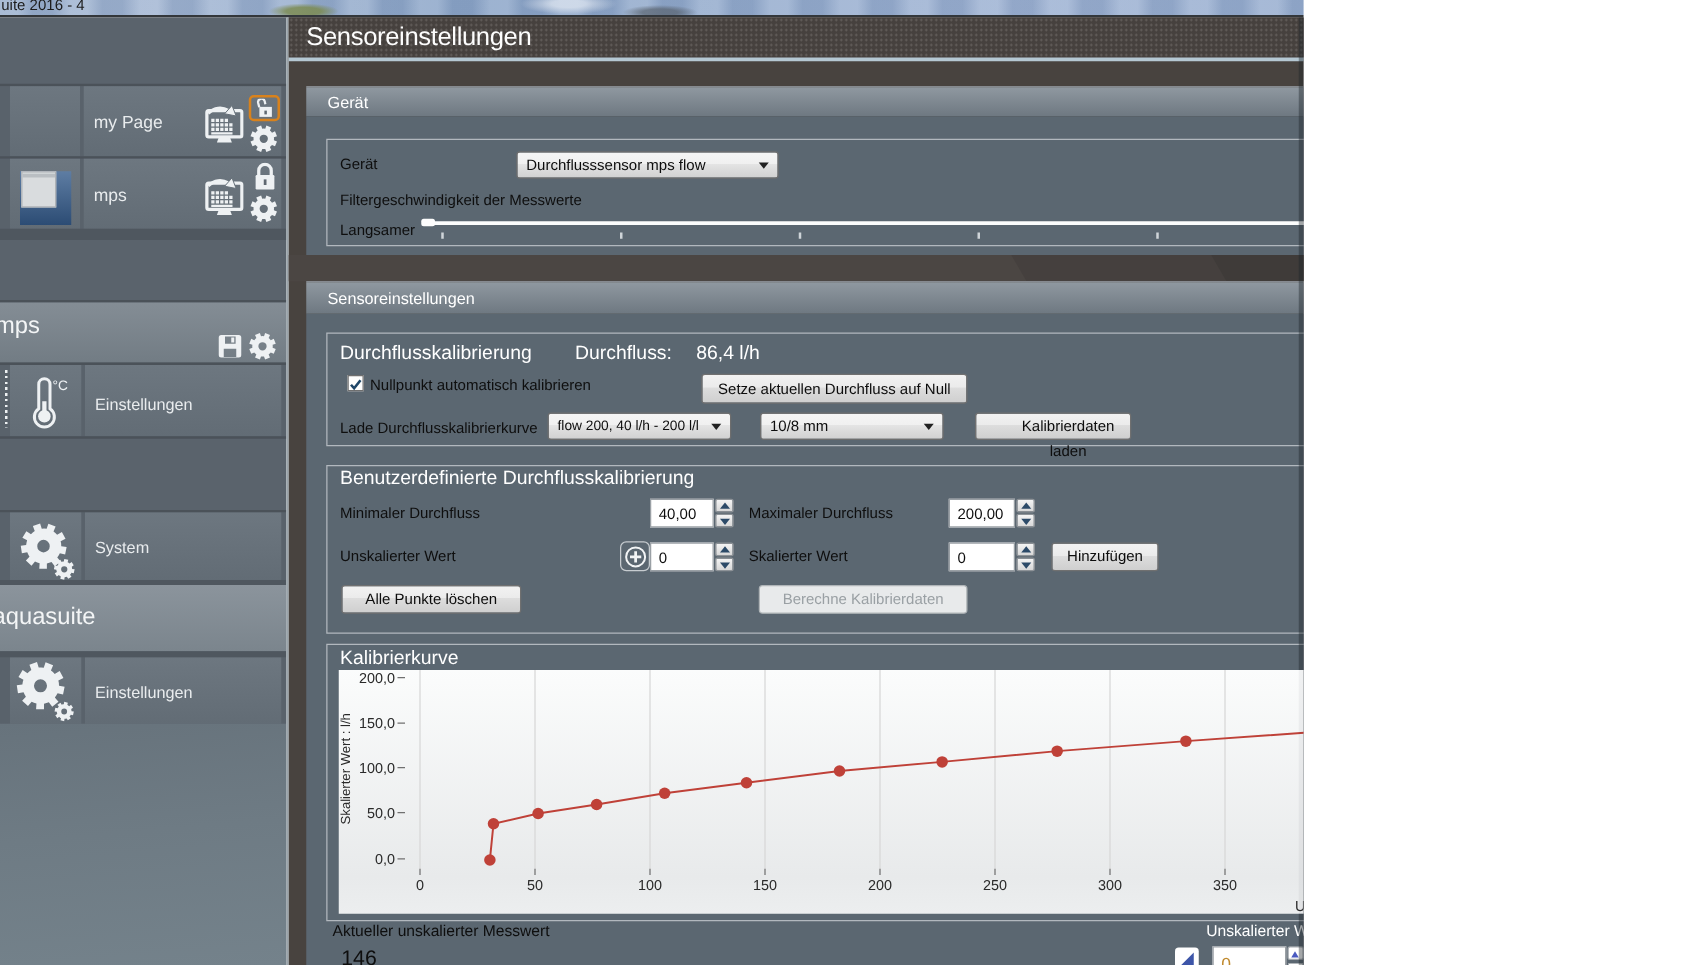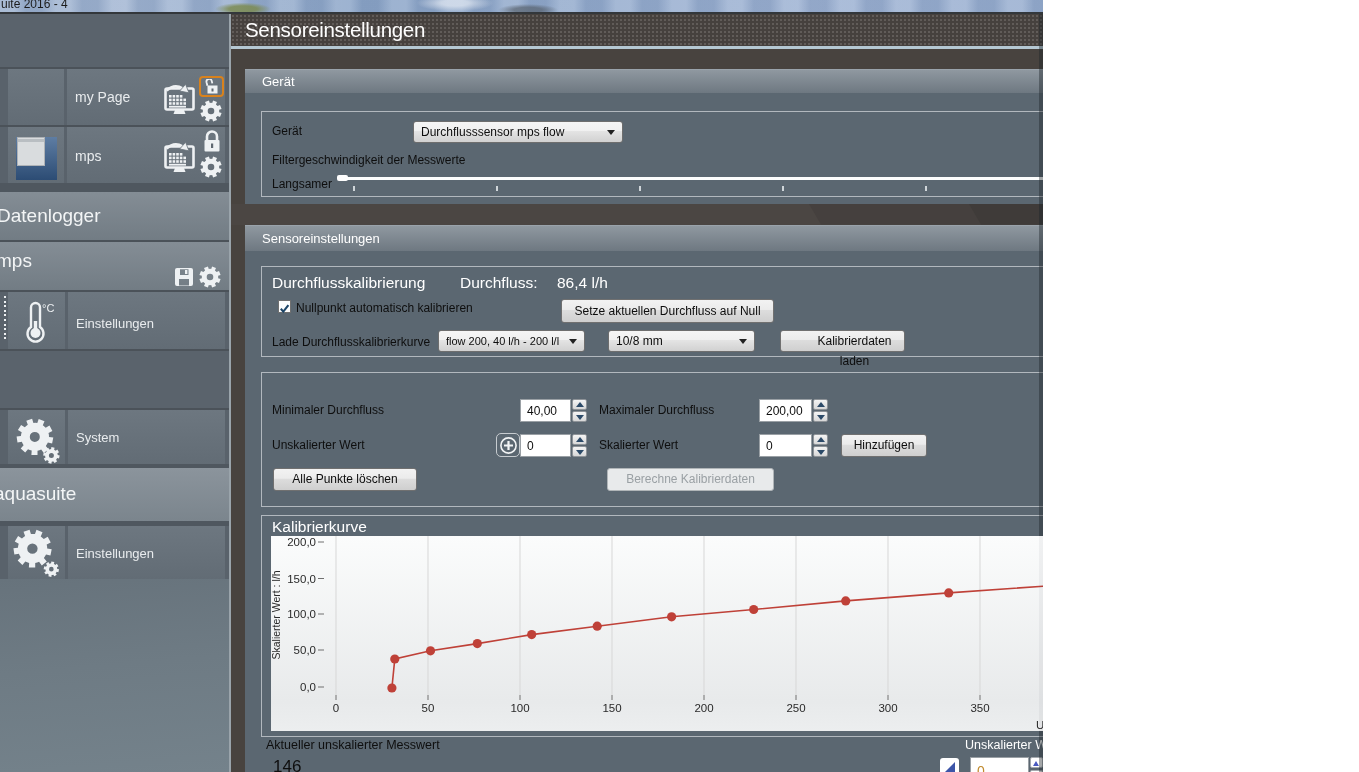--- a/index.html
+++ b/index.html
@@ -144,23 +144,20 @@
         <path d="M5 10 L5 6.5 A5 5 0 0 1 15 6.5 L15 10" fill="none" stroke="#eef1f3" stroke-width="2.6"></path>
         <rect x="2.5" y="10" width="15" height="11.5" rx="1" fill="#eef1f3"></rect>
         <rect x="9" y="13.5" width="2.2" height="4.5" fill="#5f6871"></rect>
       </svg>
       <svg class="abs" style="left:200px;top:29px;" width="22" height="22" viewBox="0 0 22 22">
         <path d="M19.1 12.2 L21.6 13.1 L20.0 17.0 L17.6 15.9 L16.8 16.8 L15.9 17.6 L17.0 20.0 L13.1 21.6 L12.2 19.1 L11.0 19.2 L9.8 19.1 L8.9 21.6 L5.0 20.0 L6.1 17.6 L5.2 16.8 L4.4 15.9 L2.0 17.0 L0.4 13.1 L2.9 12.2 L2.8 11.0 L2.9 9.8 L0.4 8.9 L2.0 5.0 L4.4 6.1 L5.2 5.2 L6.1 4.4 L5.0 2.0 L8.9 0.4 L9.8 2.9 L11.0 2.8 L12.2 2.9 L13.1 0.4 L17.0 2.0 L15.9 4.4 L16.8 5.2 L17.6 6.1 L20.0 5.0 L21.6 8.9 L19.1 9.8 L19.2 11.0 Z M14.3 11.0 A3.3 3.3 0 1 0 7.7 11.0 A3.3 3.3 0 1 0 14.3 11.0 Z" fill="#eef1f3"></path>
       </svg>
     </div>
     <div class="abs" style="left:0;top:169px;width:229px;height:9px;background:#4f575f;"></div>
 
-    <div class="abs sbheader" style="top:178px;height:48px;">
-      <div class="t" style="left:-3px;top:13px;">Datenlogger</div>
-    </div>
     <div class="abs" style="left:0;top:226px;width:229px;height:2px;background:#4b5259;"></div>
 
     <div class="abs sbheader" style="top:228px;height:48px;">
       <div class="t" style="left:-4px;top:8px;">mps</div>
       <svg class="abs" style="left:174px;top:25px;" width="20" height="20" viewBox="0 0 20 20">
         <path d="M1 3 A2 2 0 0 1 3 1 L17 1 A2 2 0 0 1 19 3 L19 17 A2 2 0 0 1 17 19 L3 19 A2 2 0 0 1 1 17 Z M6 2.2 L6 8 L14.5 8 L14.5 2.2 Z M5 12 L5 18.5 L15 18.5 L15 12 Z" fill="#eef1f3" fill-rule="evenodd"></path>
         <rect x="11" y="3" width="2.4" height="4" fill="#eef1f3"></rect>
       </svg>
       <svg class="abs" style="left:199px;top:24px;" width="22" height="22" viewBox="0 0 22 22">
         <path d="M19.1 12.2 L21.6 13.1 L20.0 17.0 L17.6 15.9 L16.8 16.8 L15.9 17.6 L17.0 20.0 L13.1 21.6 L12.2 19.1 L11.0 19.2 L9.8 19.1 L8.9 21.6 L5.0 20.0 L6.1 17.6 L5.2 16.8 L4.4 15.9 L2.0 17.0 L0.4 13.1 L2.9 12.2 L2.8 11.0 L2.9 9.8 L0.4 8.9 L2.0 5.0 L4.4 6.1 L5.2 5.2 L6.1 4.4 L5.0 2.0 L8.9 0.4 L9.8 2.9 L11.0 2.8 L12.2 2.9 L13.1 0.4 L17.0 2.0 L15.9 4.4 L16.8 5.2 L17.6 6.1 L20.0 5.0 L21.6 8.9 L19.1 9.8 L19.2 11.0 Z M14.3 11.0 A3.3 3.3 0 1 0 7.7 11.0 A3.3 3.3 0 1 0 14.3 11.0 Z" fill="#eef1f3"></path>
@@ -270,20 +267,21 @@
         <div class="cv" style="font-size:11px;top:4px;">flow 200, 40 l/h - 200 l/l</div>
           <div class="ar"></div>
       </div>
       <div class="combo" style="left:363px;top:79.5px;width:147px;height:22px;">
         <div class="cv">10/8 mm</div>
           <div class="ar"></div>
       </div>
       <div class="btn" style="left:535px;top:79.5px;width:125px;height:22px;line-height:20px;padding-left:24px;">Kalibrierdaten laden</div>
 
       <div class="panel" style="left:16px;top:121.5px;width:790px;height:135px;"></div>
+      <div class="wlbl" style="left:27px;top:123.5px;font-size:15.5px;">Benutzerdefinierte Durchflusskalibrierung</div>
       <div class="lbl" style="left:27px;top:152.5px;">Minimaler Durchfluss</div>
       <div class="tbox" style="left:275px;top:148.5px;width:51px;height:23px;">
           <div class="v">40,00</div>
         </div>
       <div class="spin" style="left:327px;top:148.5px;height:23px;">
         <div class="b" style="top:0;"></div>
           <div class="b" style="top:12px;"></div>
         <div class="tri triup"></div>
           <div class="tri tridn"></div>
       </div>

